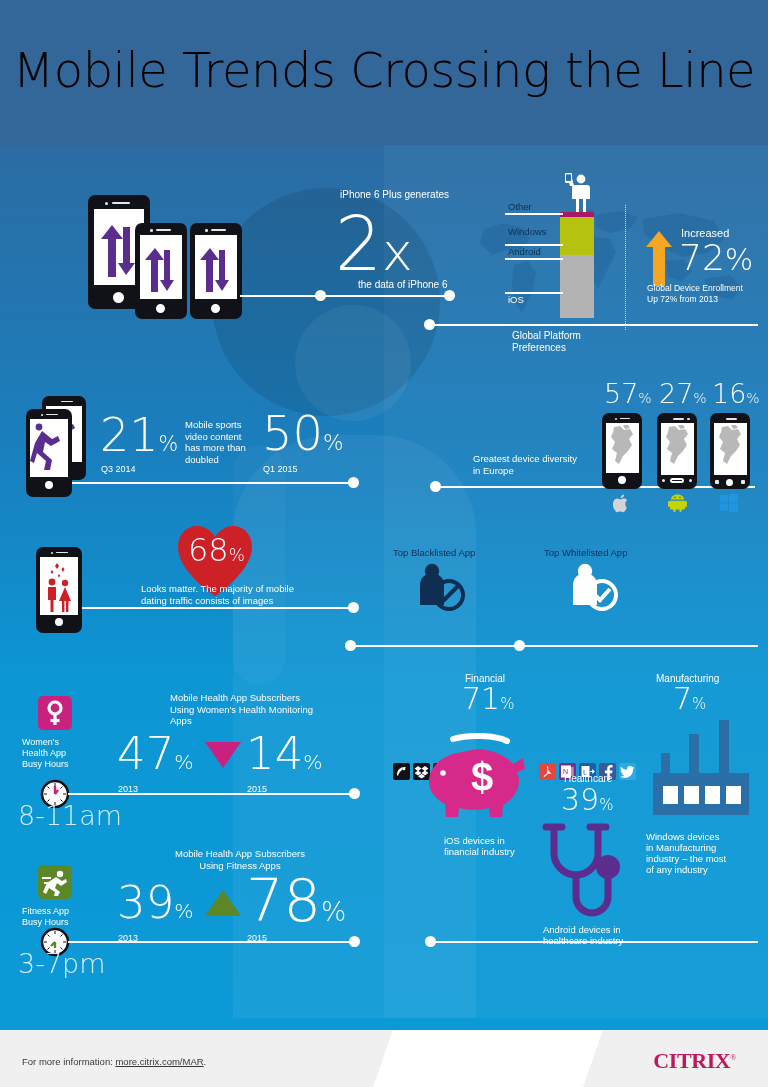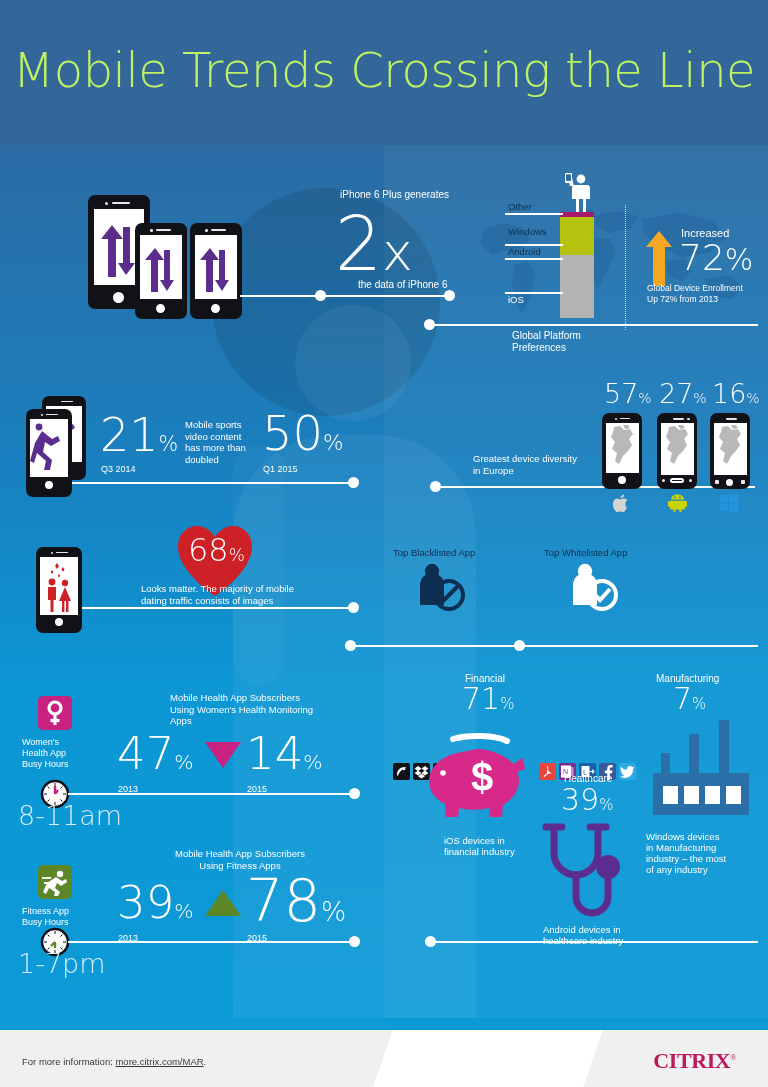--- a/index.html
+++ b/index.html
@@ -15,21 +15,21 @@
 
   
   .header {
     position:absolute; left:0; top:0; width:768px; height:145px;
     background:#336699;
     z-index:30;
   }
   .title {
     position:absolute; left:0; top:42px; width:768px;
     text-align:center;
-    color:#bef264;
+    color:#000000;
     font-size:48px; font-weight:300; letter-spacing:-0.5px;
     font-family:"DejaVu Sans", sans-serif;
   }
   .subtitle {
     position:absolute; left:0; top:110px; width:768px;
     text-align:center;
     color:#DCE7F0;
     font-size:14px; font-weight:400;
   }
 
@@ -547,21 +547,21 @@
           <line x1="7.5" y1="7.5" x2="9.5" y2="9.5"></line>
             <line x1="20.5" y1="20.5" x2="22.5" y2="22.5"></line>
           <line x1="22.5" y1="7.5" x2="20.5" y2="9.5"></line>
             <line x1="9.5" y1="20.5" x2="7.5" y2="22.5"></line>
         </g>
         <path d="M15,15 L15,21" stroke="#5C8727" stroke-width="2.4"></path>
         <path d="M15,15 L11,19" stroke="#5C8727" stroke-width="2.4"></path>
       </svg>
       <div class="tline" style="left:68px; top:796px; width:290px;"></div>
       <div class="tdot" style="left:349px; top:791px;"></div>
-      <div class="bignum" style="left:18px; top:804px; font-size:27px; line-height:30px; color:#D5EEFA;">1-7pm</div>
+      <div class="bignum" style="left:18px; top:804px; font-size:27px; line-height:30px; color:#D5EEFA;">3-7pm</div>
     </div>
 
     <div>
 
       <div>
         <div class="lbl" style="left:465px; top:528px; font-size:10px;">Financial</div>
         <div class="bignum" style="left:462px; top:539px; font-size:30px; line-height:30px;"><span>71</span><span style="font-size:15px;">%</span></div>
         <svg style="position:absolute; left:425px; top:718px; transform:translateY(-140px);" width="125" height="100" viewBox="0 0 125 100">
           <path d="M32,30 C14,34 4,46 4,58 C4,68 10,76 20,81 l1,13 h12 l1,-9 a62,62 0 0 0 30,0 l1,9 h12 l1,-12 c10,-6 16,-15 16,-24 c0,-3 -1,-6 -2,-9 l8,-3 l-2,-11 l-10,6 C82,33 66,26 52,26 Z" fill="#D6298A"></path>
           <circle cx="18" cy="50" r="2.8" fill="#ffffff"></circle>

